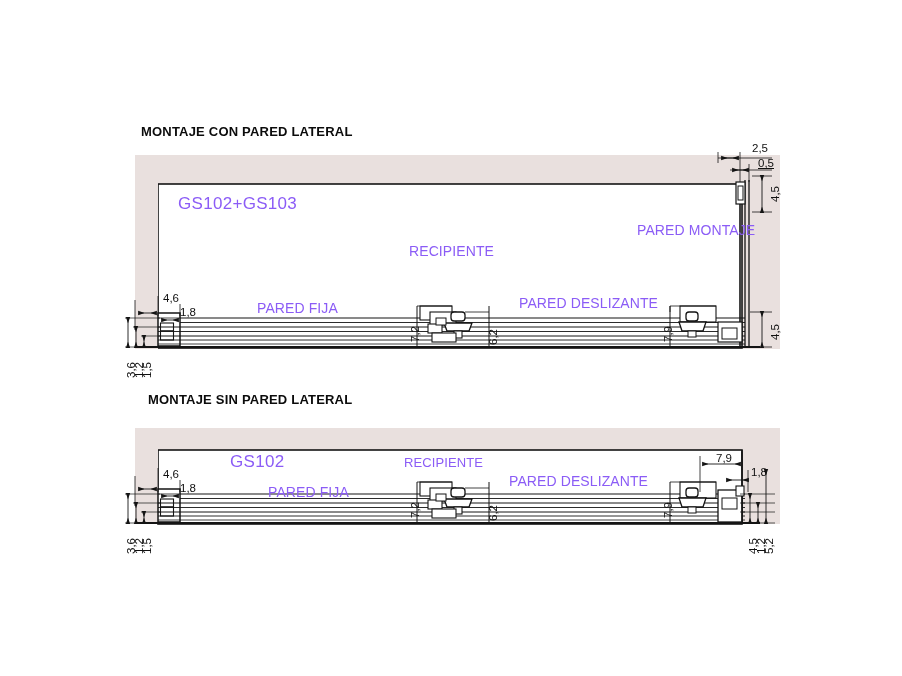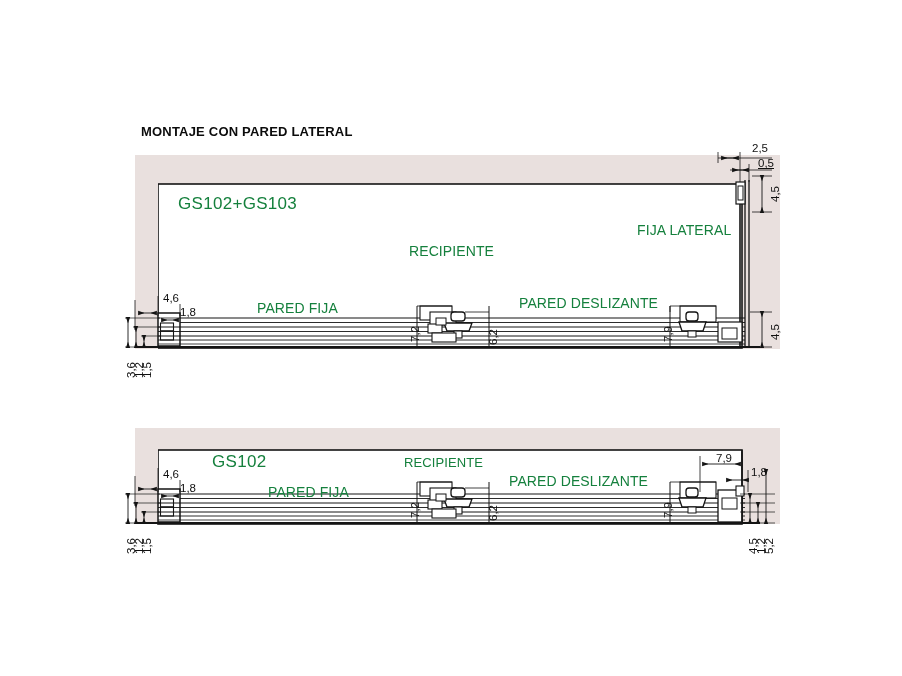--- a/index.html
+++ b/index.html
@@ -34,21 +34,21 @@
     letter-spacing: 0.2px;
     color: #0b0b0b;
     white-space: nowrap;
   }
   #title-con { left: 141px; top: 124px; }
   #title-sin { left: 148px; top: 392px; }
 
   .lbl {
     position: absolute;
     font-size: 14px;
-    color: #15803d;
+    color: #8b5cf6;
     white-space: nowrap;
     letter-spacing: 0.1px;
   }
   .lbl.small { font-size: 13px; }
   .lbl.model { font-size: 17px; letter-spacing: 0.3px; }
 
   .dim {
     position: absolute;
     font-size: 11.5px;
     color: #101010;
@@ -60,20 +60,21 @@
     transform-origin: left top;
   }
 </style>
 </head>
 <body>
 
 <div class="canvas">
 
   <div class="sec-title" id="title-con">MONTAJE CON PARED LATERAL</div>
 
+  <div class="sec-title" id="title-sin">MONTAJE SIN PARED LATERAL</div>
 
   <svg class="drawing" viewBox="0 0 902 676">
     <defs>
       <marker id="arrIn" markerWidth="7" markerHeight="7" refX="6" refY="3" orient="auto">
         <path d="M0,3 L7,0.6 L7,5.4 Z" fill="#141414"></path>
       </marker>
       <marker id="arrOut" markerWidth="7" markerHeight="7" refX="1" refY="3" orient="auto">
         <path d="M7,3 L0,0.6 L0,5.4 Z" fill="#141414"></path>
       </marker>
     </defs>
@@ -285,21 +286,21 @@
   </svg>
 
   <div class="lbl model" style="left:178px; top:194px;">GS102+GS103</div>
 
   <div class="lbl" style="left:409px; top:243px;">RECIPIENTE</div>
 
   <div class="lbl" style="left:257px; top:300px;">PARED FIJA</div>
 
   <div class="lbl" style="left:519px; top:295px;">PARED DESLIZANTE</div>
 
-  <div class="lbl" style="left:637px; top:222px;">FIJA LATERAL</div>
+  <div class="lbl" style="left:637px; top:222px;">PARED MONTAJE</div>
 
   <div class="dim" style="left:752px; top:142px;">2,5</div>
 
   <div class="dim" style="left:758px; top:157px;text-decoration:underline;">0,5</div>
 
   <div class="dim vert" style="left:769px; top:202px;">4,5</div>
 
   <div class="dim vert" style="left:769px; top:340px;">4,5</div>
 
   <div class="dim" style="left:163px; top:292px;">4,6</div>
@@ -311,21 +312,21 @@
   <div class="dim vert" style="left:133px; top:378px;">1,2</div>
 
   <div class="dim vert" style="left:141px; top:378px;">1,5</div>
 
   <div class="dim vert" style="left:409px; top:342px;">7,2</div>
 
   <div class="dim vert" style="left:487px; top:345px;">6,2</div>
 
   <div class="dim vert" style="left:662px; top:342px;">7,9</div>
 
-  <div class="lbl model" style="left:212px; top:452px;text-align:right;">GS102</div>
+  <div class="lbl model" style="left:230px; top:452px;text-align:right;">GS102</div>
 
   <div class="lbl small" style="left:404px; top:455px;">RECIPIENTE</div>
 
   <div class="lbl" style="left:268px; top:484px;">PARED FIJA</div>
 
   <div class="lbl" style="left:509px; top:473px;">PARED DESLIZANTE</div>
 
   <div class="dim" style="left:163px; top:468px;">4,6</div>
 
   <div class="dim" style="left:180px; top:482px;">1,8</div>

